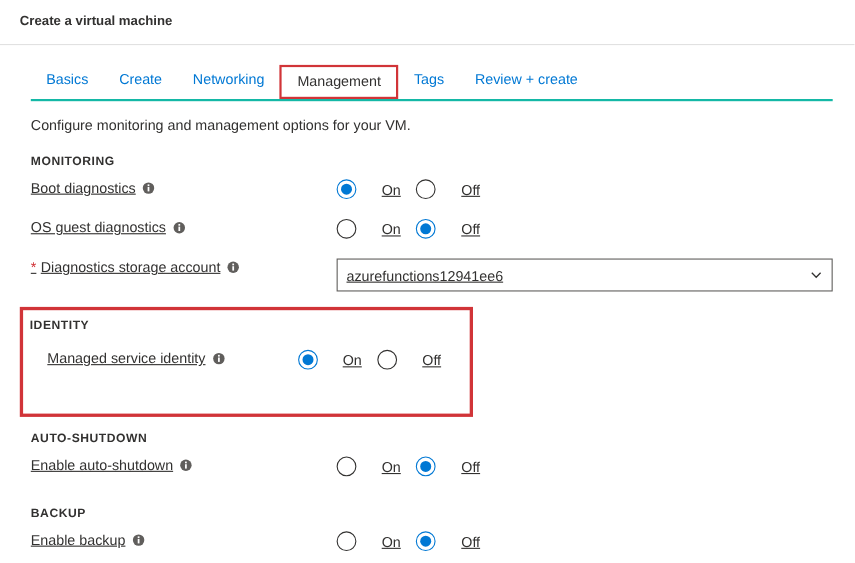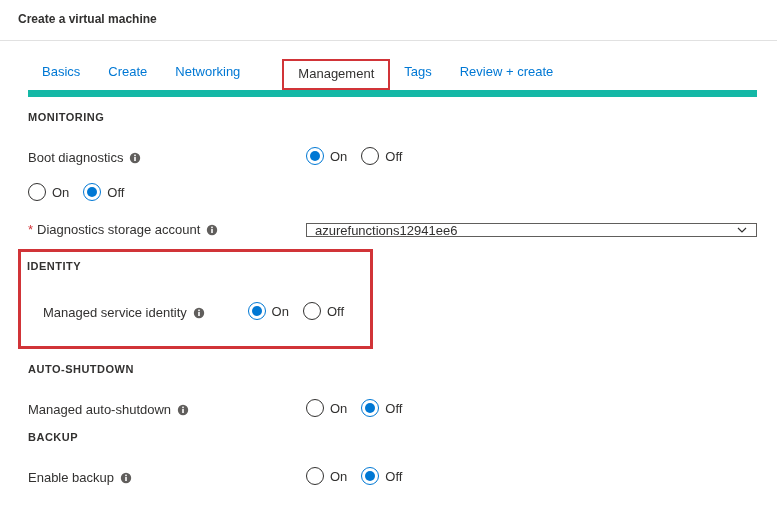--- a/index.html
+++ b/index.html
@@ -14,84 +14,84 @@
   .page { padding: 10px 0 20px 0; }
   .title {
     font-size: 12px;
     font-weight: 600;
     padding: 2px 0 14px 18px;
   }
   .hr { border-top: 1px solid #e1e1e1; }
   .content { padding: 18px 20px 0 28px; }
   .tabs {
     display: flex;
-    border-bottom: 7px solid #14b8a6;
+    border-bottom: 2px solid #14b8a6;
     margin-bottom: 14px;
   }
   .tab {
     padding: 5px 14px 7px 14px;
     color: #0078d4;
     cursor: pointer;
     font-size: 13px;
   }
   .tab.active {
     border: 2px solid #d13438;
     color: #323130;
-    margin-left: 28px;
   }
   .intro { margin: 6px 0 20px 0; color: #323130; }
   .section-head {
     font-size: 11px;
     letter-spacing: .5px;
     color: #323130;
     font-weight: 600;
     margin: 14px 0 10px 0;
   }
   .row {
     display: flex;
-    align-items: flex-end;
+    align-items: flex-start;
     min-height: 32px;
     margin: 4px 0;
+    text-decoration: underline;
   }
   .label-col {
     width: 278px;
     display: flex;
     align-items: center;
     color: #323130;
   }
   .req { color: #d13438; margin-right: 4px; }
   .info-icon {
     display: inline-flex;
     margin-left: 6px;
   }
   .ctrl-col { display: flex; align-items: center; gap: 14px; flex: 1; }
-  .radio { display: inline-flex; align-items: center; gap: 6px; cursor: pointer; }
+  .radio { display: inline-flex; align-items: center; gap: 23px; cursor: pointer; }
   .radio-circle {
     width: 18px; height: 18px; border-radius: 50%;
     border: 1px solid #323130; display:flex; align-items:center; justify-content:center;
   }
   .radio-circle.checked { border: 1px solid #0078d4; }
   .radio-dot { width: 10px; height: 10px; border-radius:50%; background:#0078d4; }
   .select {
     flex: 1;
     max-width: 455px;
     border: 1px solid #605e5c;
-    height: 14px;
+    height: 30px;
     display: flex;
     align-items: center;
     padding: 0 8px;
     justify-content: space-between;
     cursor: pointer;
   }
   .link { color:#0078d4; cursor:pointer; font-size:12px; margin-top:4px; margin-left:278px; }
   .identity-box {
     border: 3px solid #d13438;
     padding: 8px 10px 10px 6px;
     margin: 12px 0 12px -10px;
-    width: 355px;
+    width: 412px;
   }
   .identity-box .row { margin: 16px; }
   svg { display:block; }
 </style>
 </head>
 <body>
 
 <div class="page">
   <div class="title">Create a virtual machine</div>
   <div class="hr"></div>
@@ -99,20 +99,21 @@
   <div class="content">
     <div class="tabs">
       <div class="tab">Basics</div>
       <div class="tab">Create</div>
       <div class="tab">Networking</div>
       <div class="tab active">Management</div>
       <div class="tab">Tags</div>
       <div class="tab">Review + create</div>
     </div>
 
+    <div class="intro">Configure monitoring and management options for your VM.</div>
 
     <div class="section-head">MONITORING</div>
 
     <div class="row">
       <div class="label-col">
         <span>Boot diagnostics</span>
         <span class="info-icon">
           <svg width="12" height="12" viewBox="0 0 12 12">
               <circle cx="6" cy="6" r="5.2" fill="#605e5c"></circle>
               <rect x="5.2" y="5" width="1.6" height="4" fill="#fff"></rect>
@@ -128,20 +129,30 @@
           <span>On</span>
         </span>
         <span class="radio">
           <span class="radio-circle"></span>
           <span>Off</span>
         </span>
       </div>
     </div>
 
     <div class="row">
+      <div class="label-col">
+        <span>OS guest diagnostics</span>
+        <span class="info-icon">
+          <svg width="12" height="12" viewBox="0 0 12 12">
+              <circle cx="6" cy="6" r="5.2" fill="#605e5c"></circle>
+              <rect x="5.2" y="5" width="1.6" height="4" fill="#fff"></rect>
+              <rect x="5.2" y="2.6" width="1.6" height="1.6" fill="#fff"></rect>
+            </svg>
+        </span>
+      </div>
       <div class="ctrl-col">
         <span class="radio">
           <span class="radio-circle"></span>
           <span>On</span>
         </span>
         <span class="radio">
           <span class="radio-circle checked">
               <span class="radio-dot"></span>
             </span>
           <span>Off</span>
@@ -197,21 +208,21 @@
             <span class="radio-circle"></span>
             <span>Off</span>
           </span>
         </div>
       </div>
     </div>
 
     <div class="section-head">AUTO-SHUTDOWN</div>
     <div class="row">
       <div class="label-col">
-        <span>Managed auto-shutdown</span>
+        <span>Enable auto-shutdown</span>
         <span class="info-icon">
           <svg width="12" height="12" viewBox="0 0 12 12">
               <circle cx="6" cy="6" r="5.2" fill="#605e5c"></circle>
               <rect x="5.2" y="5" width="1.6" height="4" fill="#fff"></rect>
               <rect x="5.2" y="2.6" width="1.6" height="1.6" fill="#fff"></rect>
             </svg>
         </span>
       </div>
       <div class="ctrl-col">
         <span class="radio">

